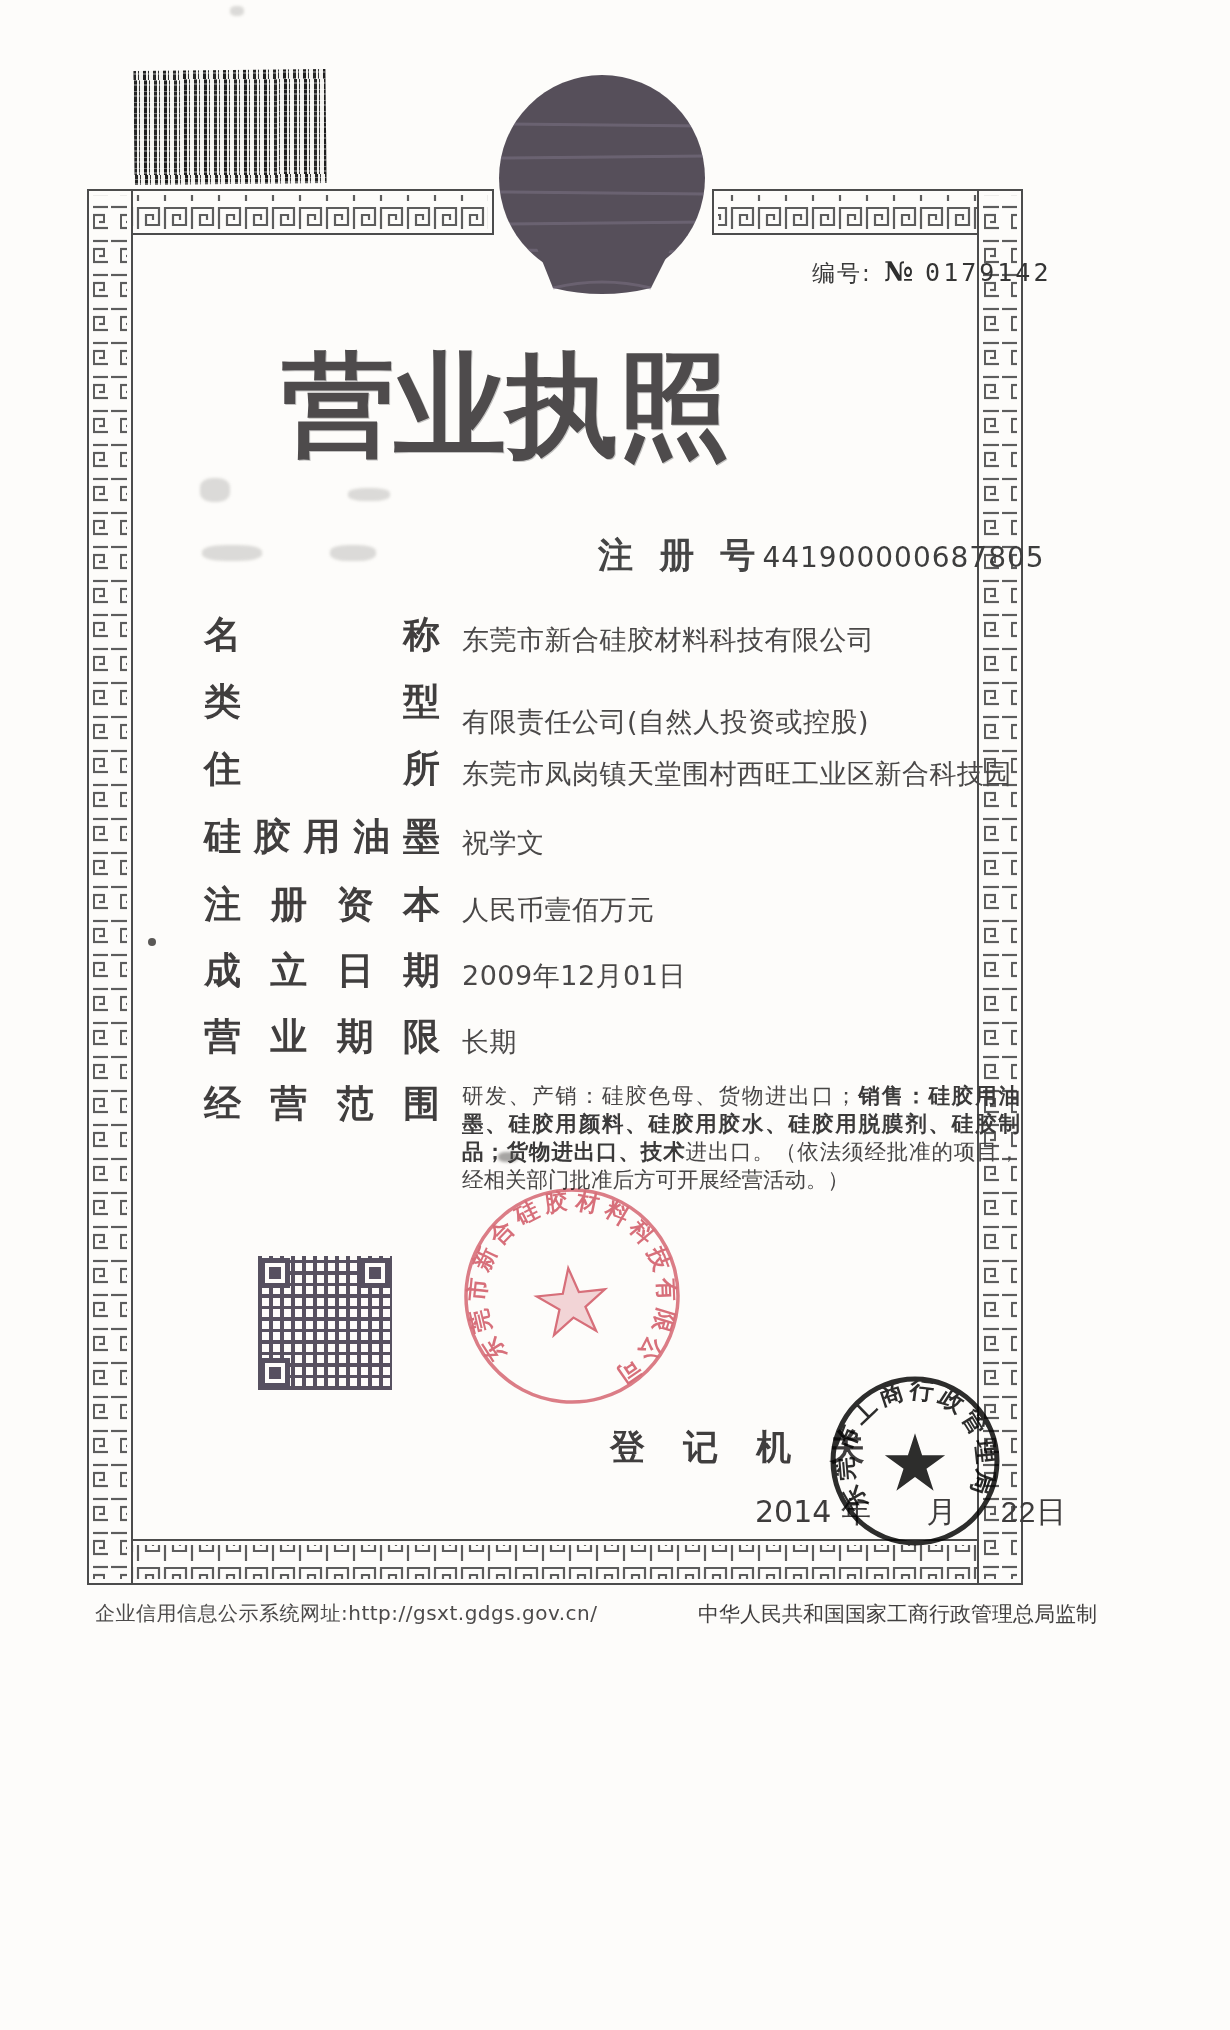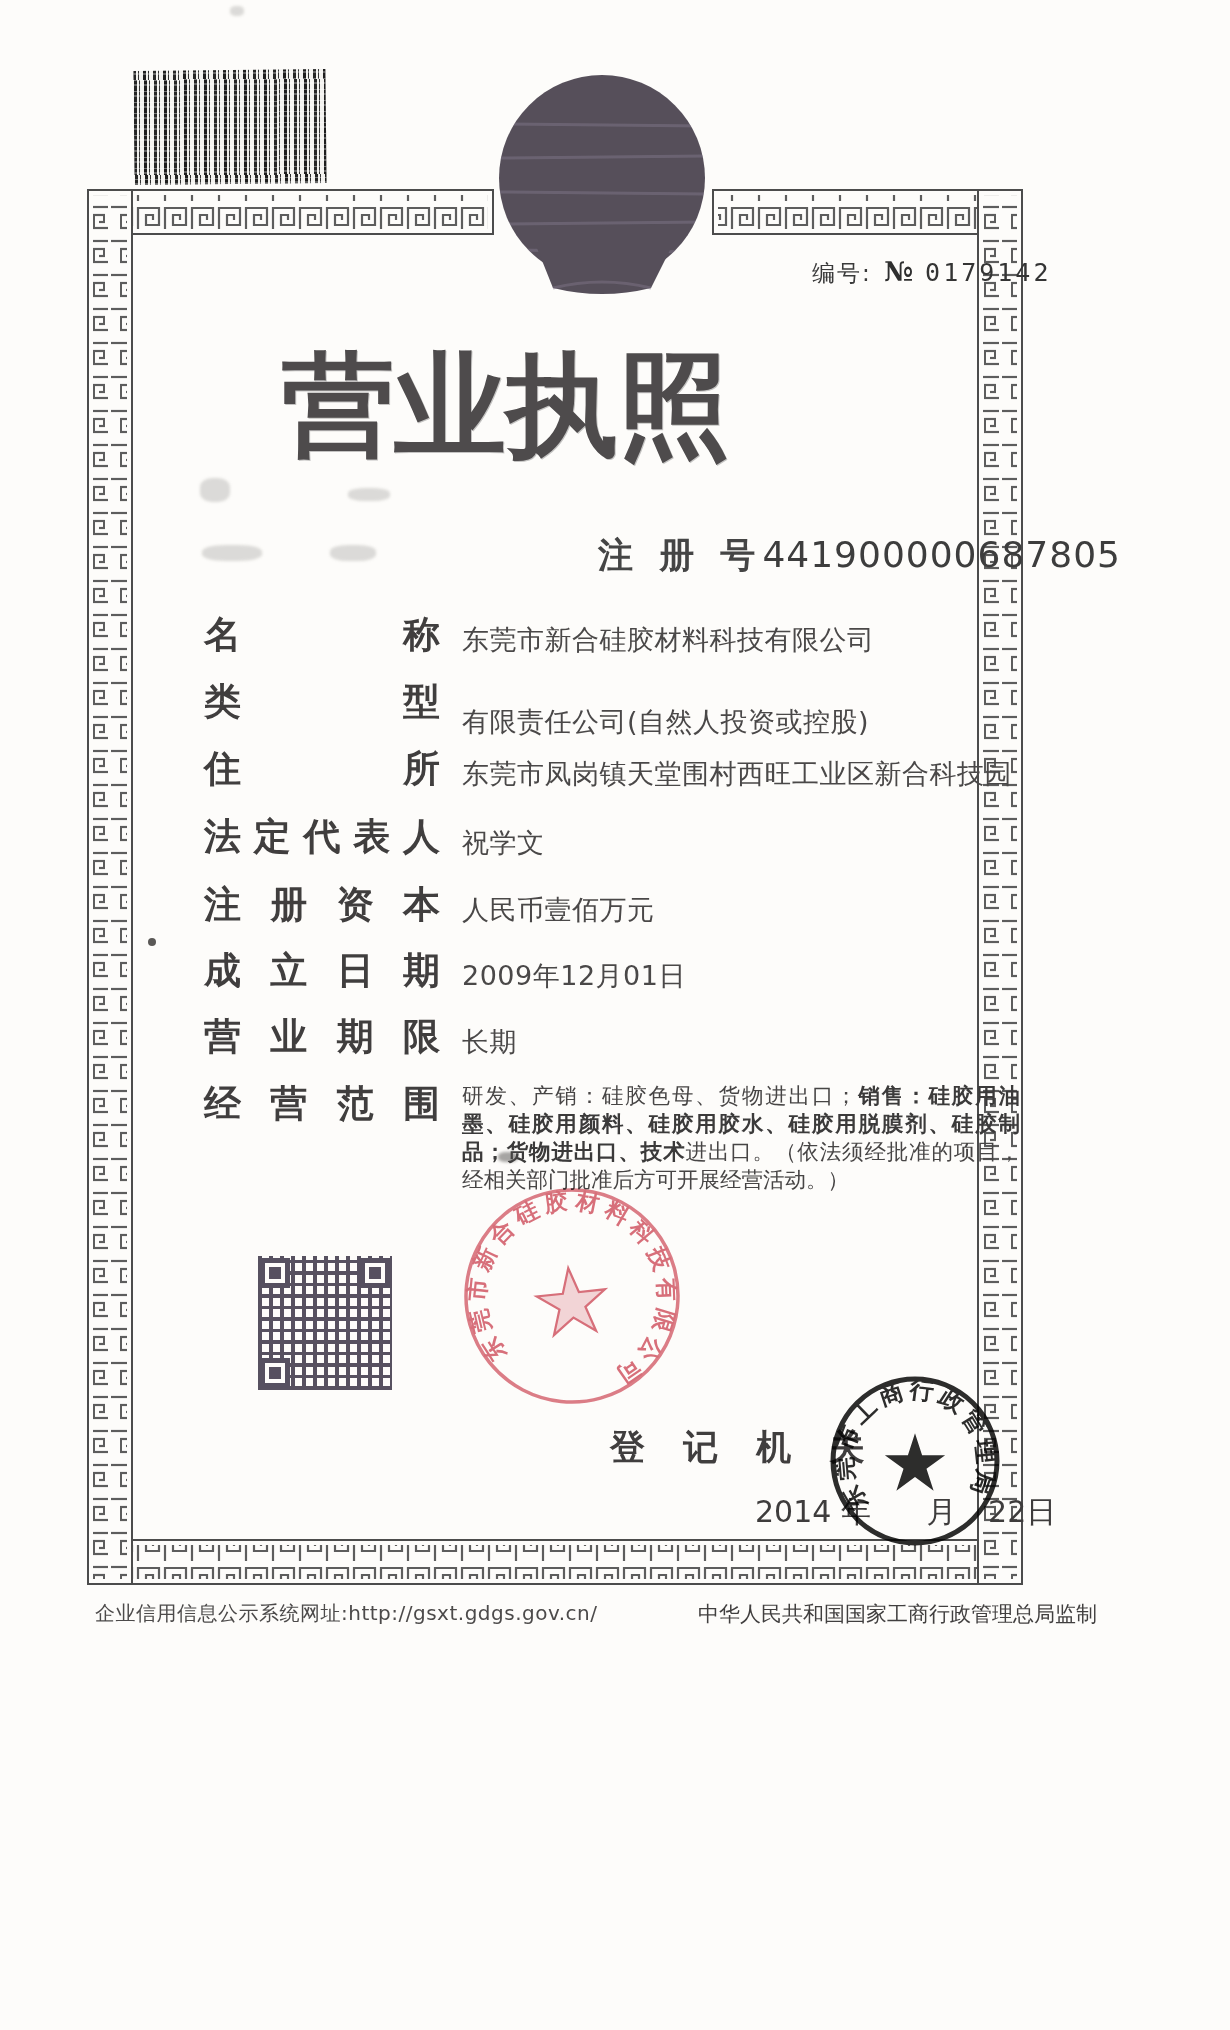--- a/index.html
+++ b/index.html
@@ -28,41 +28,41 @@
   
   .title{
     left:282px;top:330px;width:444px;height:152px;
     display:flex;justify-content:space-between;align-items:center;
     font-size:112px;font-weight:bold;color:#4e4b4c;
     text-shadow:1px 1px 0 rgba(90,90,90,.35);
   }
   
   .regno{left:598px;top:532px;display:flex;align-items:baseline;}
   .regno .lab{font-size:35px;letter-spacing:7px;font-weight:600;color:#454545;}
-  .regno .val{font-size:36px;letter-spacing:1px;color:#3d3d3d;}
+  .regno .val{font-size:28px;letter-spacing:1px;color:#3d3d3d;}
   
   .flabel{
     left:204px;width:236px;
     font-size:37px;font-weight:600;color:#403e3e;
     text-align:justify;text-align-last:justify;text-justify:distribute;
     line-height:1;
   }
   .fvalue{left:462px;font-size:27px;color:#4a4848;line-height:1.2;letter-spacing:0.5px;}
   .scopeval{
     left:462px;top:1082px;width:558px;
     font-size:21.5px;line-height:28px;color:#474545;text-align:justify;
   }
   .scopeval .b{font-weight:bold;color:#3b3a3a;}
   
   .issuer{left:610px;top:1424px;font-size:35px;font-weight:600;letter-spacing:13px;color:#403e3e;white-space:nowrap;}
   .dateline{left:755px;top:1492px;font-size:30px;color:#3e3c3c;white-space:nowrap;}
   .dateline span{display:inline-block;}
   .d-year{width:150px;}
   .d-month{width:48px;margin-left:12px;}
-  .d-day{margin-left:4px;}
+  .d-day{margin-left:16px;font-family:Liberation Mono, monospace;}
   
   .qr{
     left:258px;top:1256px;width:134px;height:134px;
     background-image:
       repeating-linear-gradient(0deg, #575160 0 4px, transparent 4px 12px, #575160 12px 15px, transparent 15px 23px),
       repeating-linear-gradient(90deg, #575160 0 4px, transparent 4px 11px, #575160 11px 15px, transparent 15px 22px);
   }
   .finder{position:absolute;width:30px;height:30px;border:5px solid #565060;background:#fdfcfa;box-sizing:border-box;}
   .finder::after{content:"";position:absolute;left:4px;top:4px;width:12px;height:12px;background:#565060;}
   .f-tl{left:2px;top:2px;} .f-tr{right:2px;top:2px;} .f-bl{left:2px;bottom:2px;}
@@ -150,21 +150,21 @@
 
   <div class="abs flabel" style="top:616px;">名称</div>
   <div class="abs fvalue" style="top:624px;">东莞市新合硅胶材料科技有限公司</div>
 
   <div class="abs flabel" style="top:683px;">类型</div>
   <div class="abs fvalue" style="top:706px;">有限责任公司(自然人投资或控股)</div>
 
   <div class="abs flabel" style="top:750px;">住所</div>
   <div class="abs fvalue" style="top:758px;">东莞市凤岗镇天堂围村西旺工业区新合科技园</div>
 
-  <div class="abs flabel" style="top:818px;">法定代表人</div>
+  <div class="abs flabel" style="top:818px;">硅胶用油墨</div>
   <div class="abs fvalue" style="top:827px;">祝学文</div>
 
   <div class="abs flabel" style="top:886px;">注册资本</div>
   <div class="abs fvalue" style="top:894px;">人民币壹佰万元</div>
 
   <div class="abs flabel" style="top:952px;">成立日期</div>
   <div class="abs fvalue" style="top:960px;">2009年12月01日</div>
 
   <div class="abs flabel" style="top:1018px;">营业期限</div>
   <div class="abs fvalue" style="top:1026px;">长期</div>

